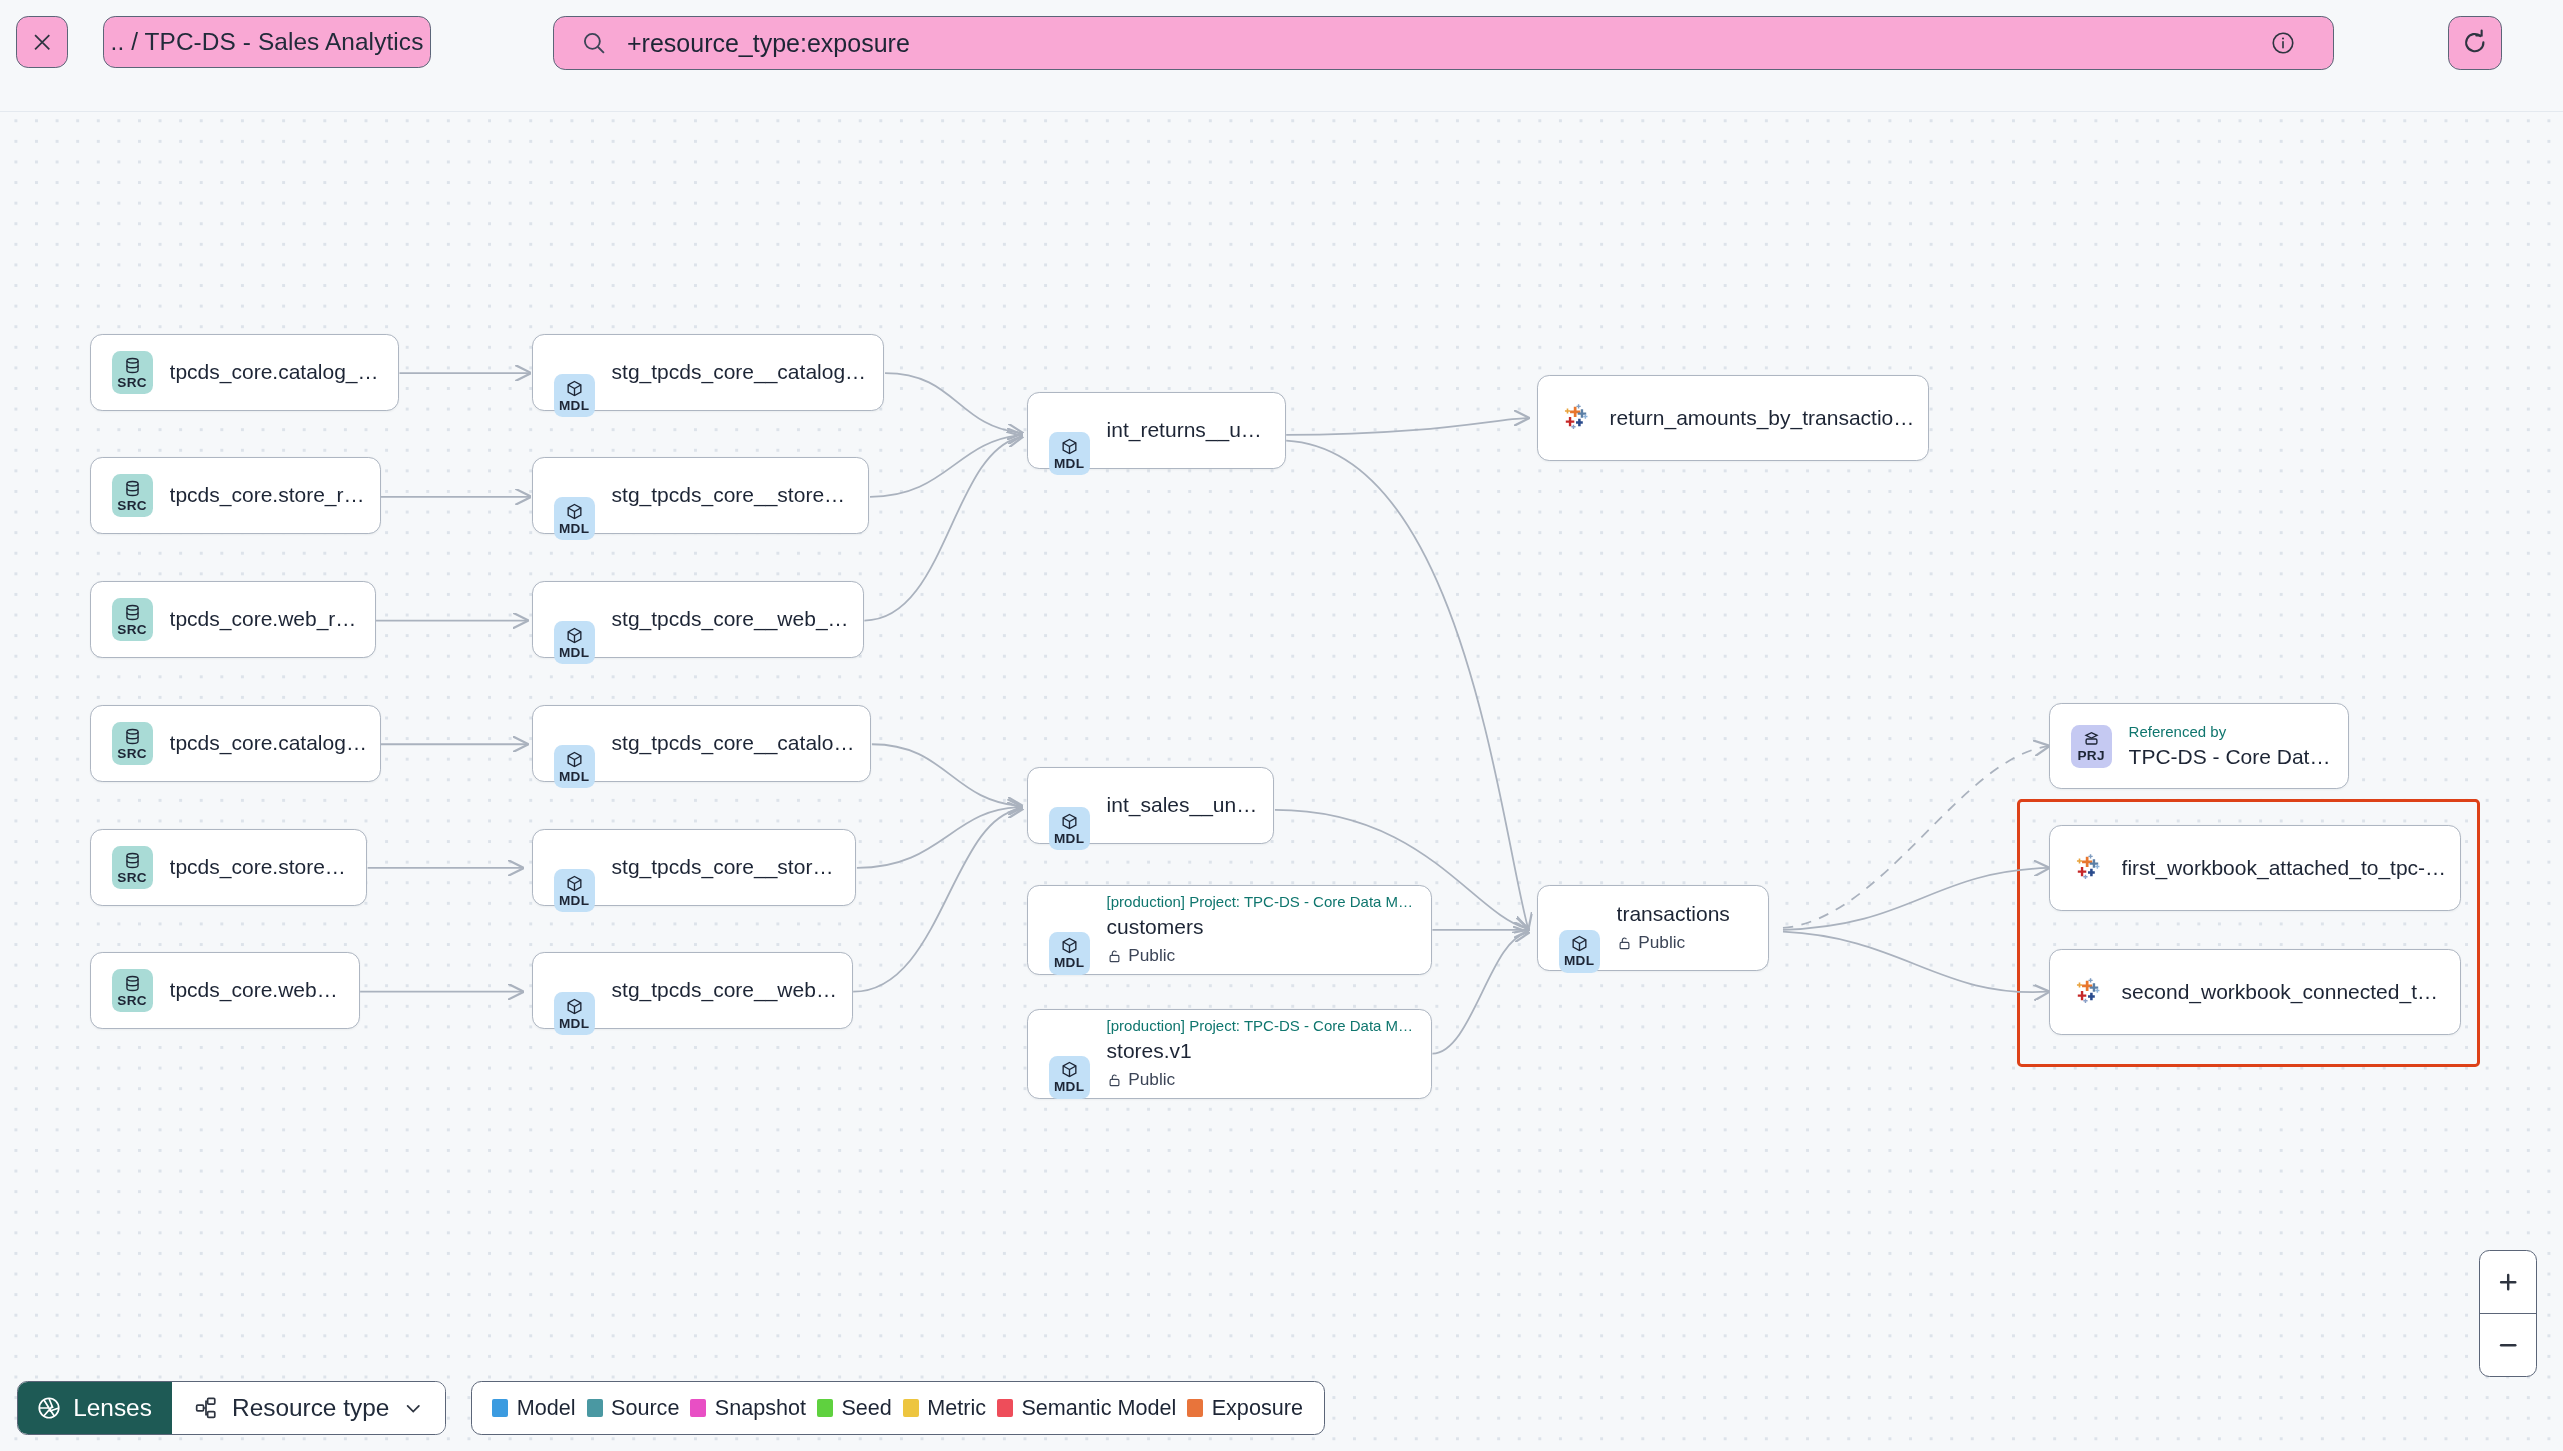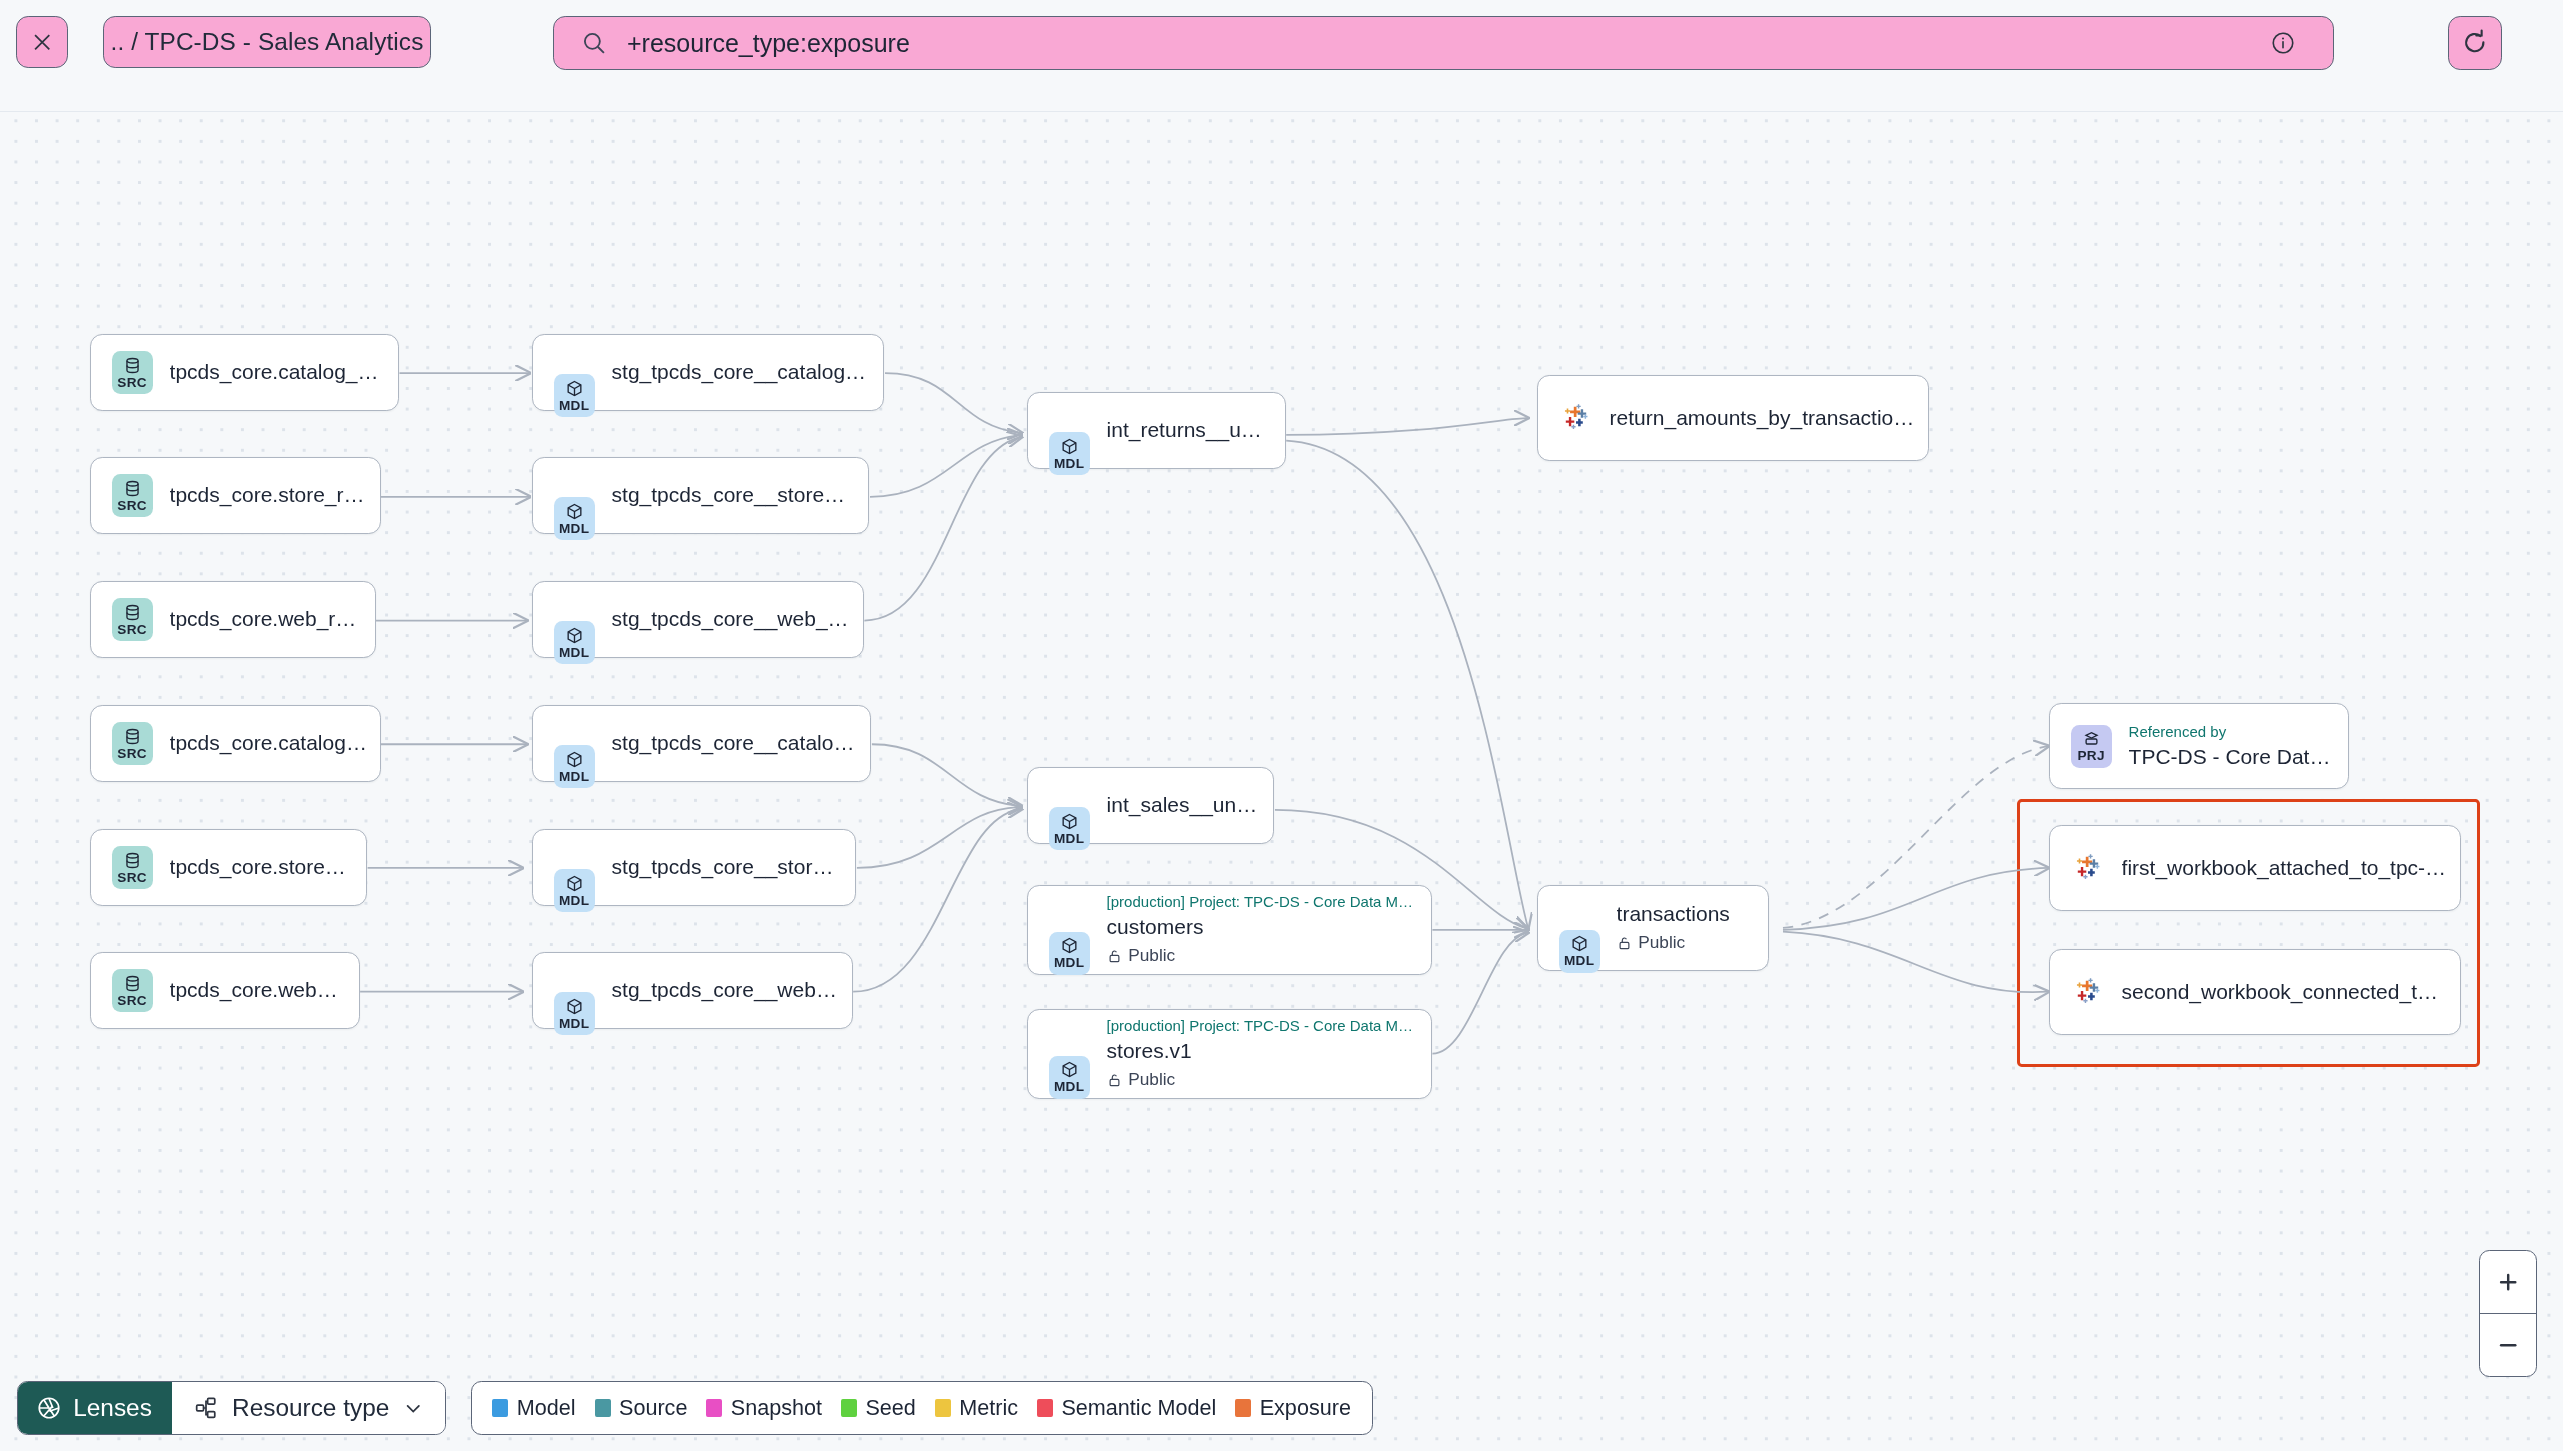--- a/index.html
+++ b/index.html
@@ -93,21 +93,21 @@
 
   
   #bottombar { position: absolute; left: 17px; bottom: 16px; display: flex; align-items: center; gap: 24.4px; z-index: 45; }
   #lens-group { display: flex; align-items: stretch; height: 54px; border-radius: 10.3px; overflow: hidden; border: 1.4px solid #5b6578; background: #fff; }
   #lenses-button { background: #1e5a55; color: #fff; display: flex; align-items: center; gap: 11.2px; padding: 0 20.6px 0 18px; cursor: pointer; }
   #lenses-button .label { font-size: 24.4px; color: #ffffff; }
   #resource-type-button { display: flex; align-items: center; gap: 13px; padding: 0 20.6px; cursor: pointer; background: #fff; }
   #resource-type-button .label { font-size: 24.4px; color: #222b3a; }
   #legend {
     height: 54px; background: #fff; border: 1.4px solid #5b6578; border-radius: 10.3px;
-    display: flex; align-items: center; gap: 19px; padding: 0 20.6px;
+    display: flex; align-items: center; gap: 11px; padding: 0 20.6px;
   }
   .legend-item { display: flex; align-items: center; gap: 8.4px; }
   .legend-swatch { width: 16px; height: 18px; border-radius: 1.9px; flex: 0 0 auto; }
   .legend-label { font-size: 21.6px; color: #1d2535; white-space: nowrap; }
 </style>
 </head>
 <body>
 
 <div id="app">
 

